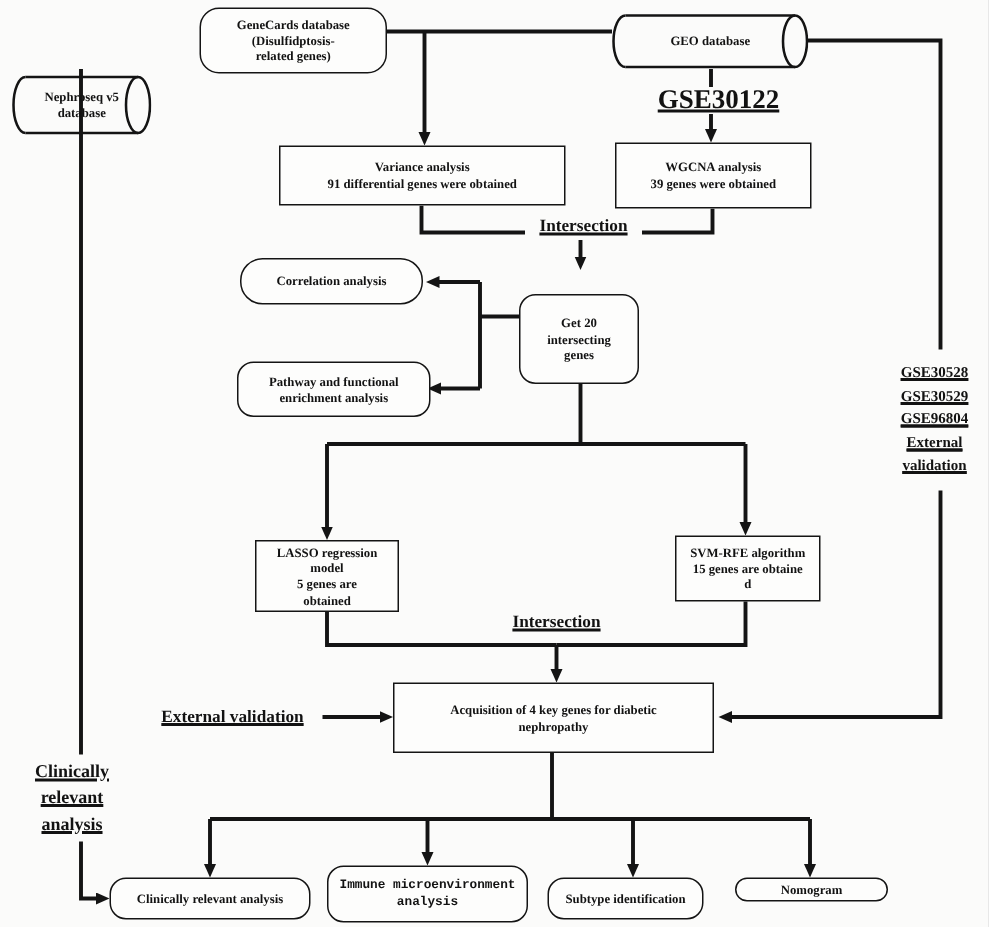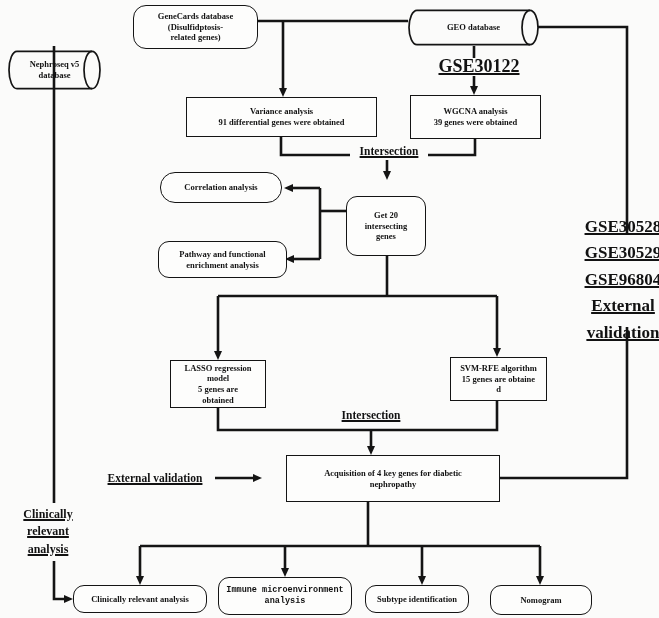--- a/index.html
+++ b/index.html
@@ -126,50 +126,50 @@
 
   <div class="node box round" style="left:346px; top:180px; width:80px; height:60px;margin-top:16px;">Get 20
 intersecting
 genes</div>
 
   <div class="node box stadium" style="left:160px; top:172px; width:122px; height:31px;">Correlation analysis</div>
 
   <div class="node box round" style="left:158px; top:241px; width:129px; height:37px;">Pathway and functional
 enrichment analysis</div>
 
-  <div class="node label gse-col" style="left:589px; top:233px; width:68px; height:94px; font-size:17px; line-height:1.55;">
+  <div class="node label gse-col" style="left:589px; top:233px; width:68px; height:94px; font-size:10px; line-height:1.55;">
     <span>GSE30528</span>
     <span>GSE30529</span>
     <span>GSE96804</span>
     <span>External</span>
     <span>validation</span>
   </div>
 
   <div class="node box" style="left:170px; top:360px; width:96px; height:48px;">LASSO regression
 model
 5 genes are
 obtained</div>
 
   <div class="node box" style="left:450px; top:357px; width:97px; height:44px;">SVM-RFE algorithm
 15 genes are obtaine
 d</div>
 
   <div class="node label" style="left:332px; top:407px; width:78px; height:17px;">Intersection</div>
 
-  <div class="node box" style="left:262px; top:455px; width:214px; height:47px;margin-left:24px;">Acquisition of 4 key genes for diabetic
+  <div class="node box" style="left:262px; top:455px; width:214px; height:47px;">Acquisition of 4 key genes for diabetic
 nephropathy</div>
 
   <div class="node label" style="left:97px; top:469px; width:116px; height:18px;">External validation</div>
 
   <div class="node label" style="left:8px; top:503px; width:80px; height:58px; font-size:12px; line-height:1.45;">Clinically
 relevant
 analysis</div>
 
   <div class="node box round" style="left:73px; top:585px; width:134px; height:28px;">Clinically relevant analysis</div>
 
   <div class="node box round" style="left:218px; top:577px; width:134px; height:38px;font-family:Liberation Mono, monospace;">Immune microenvironment
 analysis</div>
 
   <div class="node box round" style="left:365px; top:585px; width:104px; height:28px;">Subtype identification</div>
 
-  <div class="node box round" style="left:490px; top:585px; width:102px; height:30px;">Nomogram</div>
+  <div class="node box round" style="left:490px; top:585px; width:102px; height:16px;">Nomogram</div>
 
 </div>
 
 </body></html>

